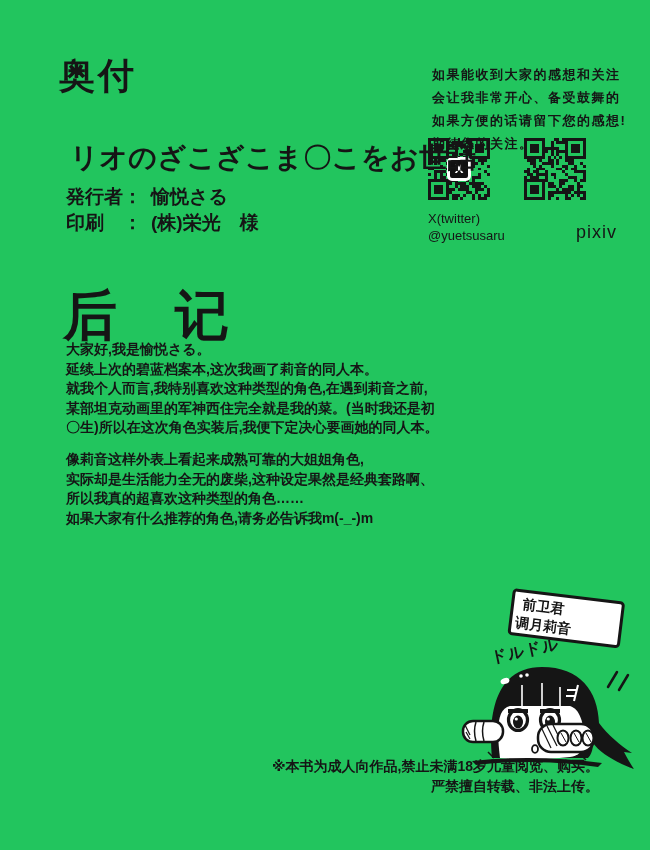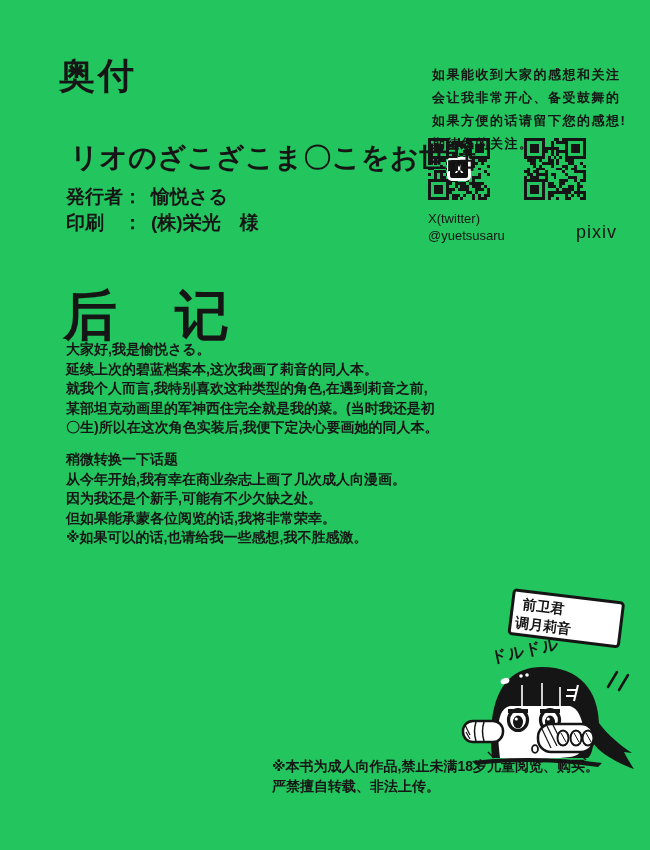--- a/index.html
+++ b/index.html
@@ -41,21 +41,21 @@
   }
   .body-text{
     position:absolute;left:66px;top:340px;width:545px;
     font-size:14px;font-weight:bold;line-height:19.5px;
   }
   .body-text p{margin:0 0 12.5px 0;}
   .chibi{position:absolute;left:430px;top:575px;width:215px;height:212px;}
   .chibi text{font-family:"Liberation Sans","DejaVu Sans",sans-serif;font-weight:bold;fill:#151515;}
   .footer{
     position:absolute;left:272px;top:757px;
-    font-size:14px;font-weight:bold;line-height:19.5px;white-space:nowrap;
+    font-size:14px;font-weight:bold;line-height:19.5px;white-space:nowrap;text-align:right;
   }
 </style>
 </head>
 <body>
 
 <div class="page">
 
   <h1 class="okuzuke">奥付</h1>
 
   <div class="feedback">如果能收到大家的感想和关注<br>会让我非常开心、备受鼓舞的<br>如果方便的话请留下您的感想!<br>期待您的关注。</div>
@@ -554,21 +554,21 @@
 
   <div class="info">
     <div><span>発行者：</span><span class="val">愉悦さる</span></div>
     <div><span>印刷　：</span><span class="val">(株)栄光　様</span></div>
   </div>
 
   <h2 class="atogaki">后　记</h2>
 
   <div class="body-text">
     <p>大家好,我是愉悦さる。<br>延续上次的碧蓝档案本,这次我画了莉音的同人本。<br>就我个人而言,我特别喜欢这种类型的角色,在遇到莉音之前,<br>某部坦克动画里的军神西住完全就是我的菜。(当时我还是初<br>〇生)所以在这次角色实装后,我便下定决心要画她的同人本。</p>
-    <p>稍微转换一下话题<br>从今年开始,我有幸在商业杂志上画了几次成人向漫画。<br>因为我还是个新手,可能有不少欠缺之处。<br>但如果能承蒙各位阅览的话,我将非常荣幸。<br>※如果可以的话,也请给我一些感想,我不胜感激。</p>
+    <p>像莉音这样外表上看起来成熟可靠的大姐姐角色,<br>实际却是生活能力全无的废柴,这种设定果然是经典套路啊、<br>所以我真的超喜欢这种类型的角色……<br>如果大家有什么推荐的角色,请务必告诉我m(-_-)m</p>
   </div>
 
   <svg class="chibi" viewBox="0 0 215 212" aria-hidden="true">
 
     <g transform="translate(86,18) rotate(7)">
       <rect x="-2" y="-3" width="110" height="44" rx="3" fill="#ffffff" stroke="#151515" stroke-width="3"></rect>
       <text x="8" y="15" font-size="14">前卫君</text>
       <text x="3" y="34" font-size="14">调月莉音</text>
     </g>
 

